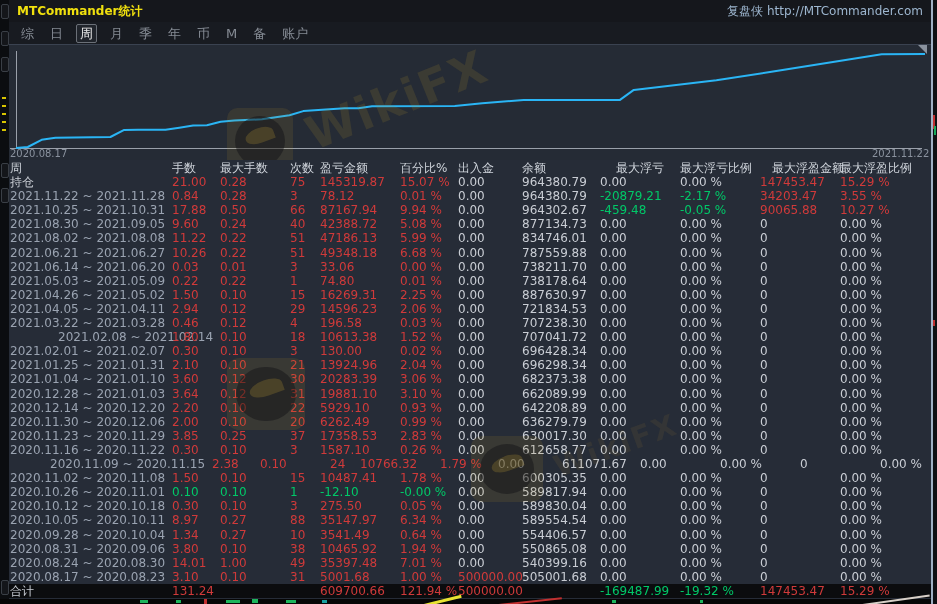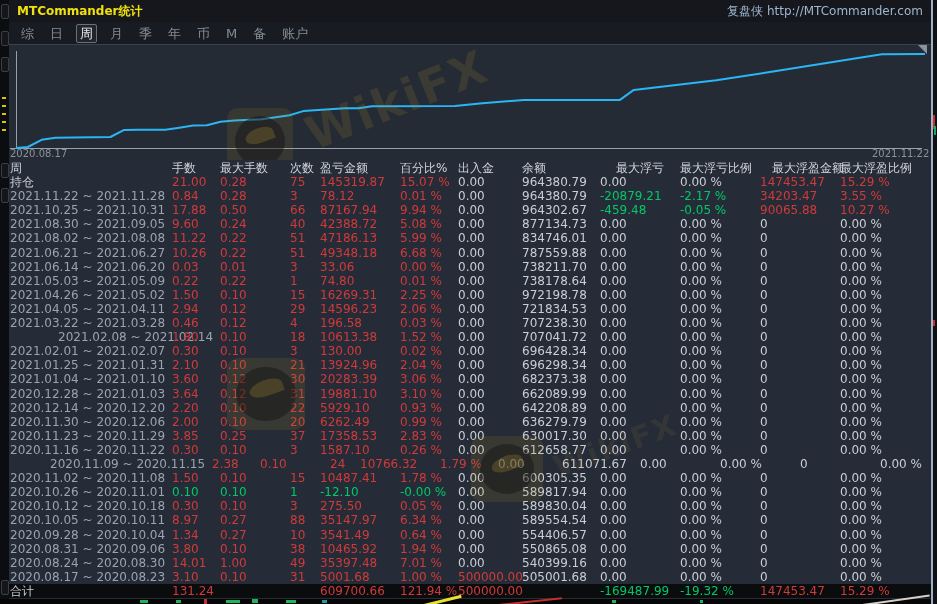--- a/index.html
+++ b/index.html
@@ -235,21 +235,21 @@
           <span class="cw" style="left: 831px;">0.00 %</span>
         </div>
         <div class="trow" style="top: 127.8px;">
           <span class="cd" style="left: 1px;">2021.04.26 ~ 2021.05.02</span>
           <span class="cr" style="left: 163px;">1.50</span>
           <span class="cr" style="left: 211px;">0.10</span>
           <span class="cr" style="left: 281px;">15</span>
           <span class="cr" style="left: 311px;">16269.31</span>
           <span class="cr" style="left: 391px;">2.25 %</span>
           <span class="cw" style="left: 449px;">0.00</span>
-          <span class="cw" style="left: 513px;">972198.78</span>
+          <span class="cw" style="left: 513px;">887630.97</span>
           <span class="cw" style="left: 591px;">0.00</span>
           <span class="cw" style="left: 671px;">0.00 %</span>
           <span class="cw" style="left: 751px;">0</span>
           <span class="cw" style="left: 831px;">0.00 %</span>
         </div>
         <div class="trow" style="top: 141.9px;">
           <span class="cd" style="left: 1px;">2021.04.05 ~ 2021.04.11</span>
           <span class="cr" style="left: 163px;">2.94</span>
           <span class="cr" style="left: 211px;">0.12</span>
           <span class="cr" style="left: 281px;">29</span>

